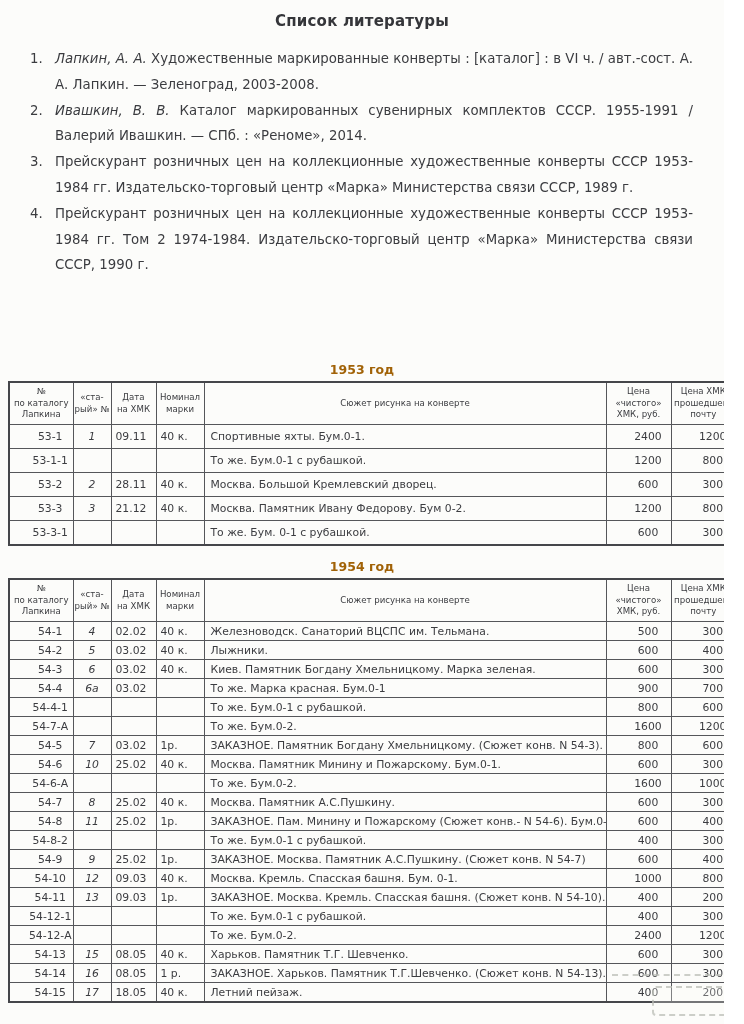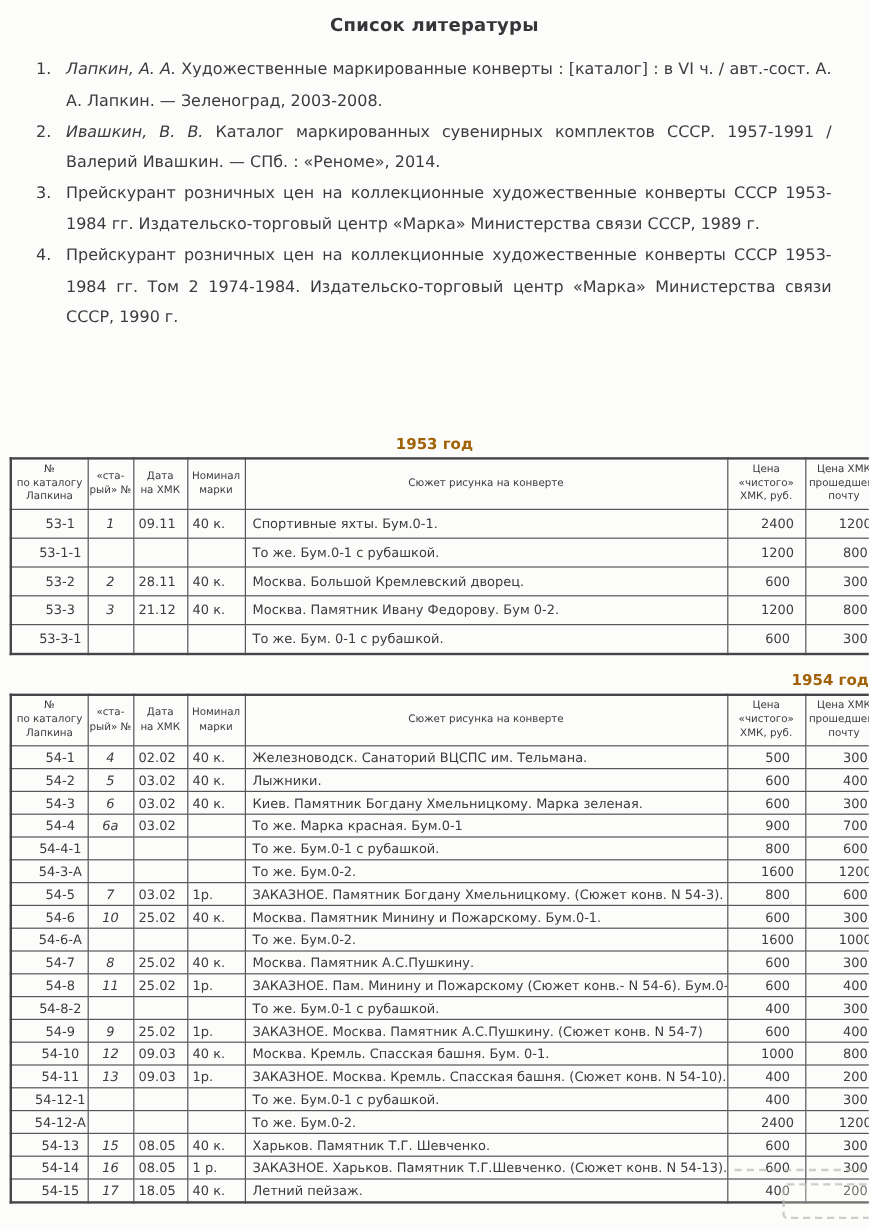--- a/index.html
+++ b/index.html
@@ -19,21 +19,21 @@
     font-size:13.3px;line-height:25.8px;
     text-align:justify;color:#3b3c40;
   }
   .bib-item{position:relative;padding-left:25px;}
   .bib-num{position:absolute;left:0;top:0;}
   .bib-lead{font-style:italic;}
   .year-title{
     text-align:center;font-weight:bold;font-size:12.5px;color:#a16207;
   }
   #sec-1953 .year-title{margin-top:84px;}
-  #sec-1954 .year-title{margin-top:13px;text-align:right;}
+  #sec-1954 .year-title{margin-top:13px;}
   table.catalog{
     border-collapse:collapse;table-layout:fixed;
     width:727px;margin:4px 0 0 8px;
     border:2px solid #45464a;
   }
   table.catalog th, table.catalog td{
     border:1px solid #55565a;
     overflow:hidden;white-space:nowrap;
   }
   table.catalog th{
@@ -63,21 +63,21 @@
 </style>
 </head>
 <body>
 
 <div class="page">
 
   <div class="doc-title">Список литературы</div>
 
   <div class="bib">
       <div class="bib-item"><span class="bib-num">1.</span><span class="bib-lead">Лапкин, А. А.</span><span class="bib-text"> Художественные маркированные конверты : [каталог] : в VI ч. / авт.-сост. А. А. Лапкин. — Зеленоград, 2003-2008.</span></div>
-      <div class="bib-item"><span class="bib-num">2.</span><span class="bib-lead">Ивашкин, В. В.</span><span class="bib-text"> Каталог маркированных сувенирных комплектов СССР. 1957-1991 / Валерий Ивашкин. — СПб. : «Реноме», 2014.</span></div>
+      <div class="bib-item"><span class="bib-num">2.</span><span class="bib-lead">Ивашкин, В. В.</span><span class="bib-text"> Каталог маркированных сувенирных комплектов СССР. 1955-1991 / Валерий Ивашкин. — СПб. : «Реноме», 2014.</span></div>
       <div class="bib-item"><span class="bib-num">3.</span><span class="bib-lead"></span><span class="bib-text">Прейскурант розничных цен на коллекционные художественные конверты СССР 1953-1984 гг. Издательско-торговый центр «Марка» Министерства связи СССР, 1989 г.</span></div>
       <div class="bib-item"><span class="bib-num">4.</span><span class="bib-lead"></span><span class="bib-text">Прейскурант розничных цен на коллекционные художественные конверты СССР 1953-1984 гг. Том 2 1974-1984. Издательско-торговый центр «Марка» Министерства связи СССР, 1990 г.</span></div>
     </div>
 
   <section id="sec-1953">
     <div class="year-title">1953 год</div>
     <table class="catalog t53">
       <colgroup>
         <col class="w0">
           <col class="w1">
@@ -229,21 +229,21 @@
           <tr>
             <td class="c0">54-4-1</td>
             <td class="c1"></td>
             <td class="c2"></td>
             <td class="c3"></td>
             <td class="c4">То же. Бум.0-1 с рубашкой.</td>
             <td class="c5">800</td>
             <td class="c6">600</td>
           </tr>
           <tr>
-            <td class="c0">54-3-А</td>
+            <td class="c0">54-7-А</td>
             <td class="c1"></td>
             <td class="c2"></td>
             <td class="c3"></td>
             <td class="c4">То же. Бум.0-2.</td>
             <td class="c5">1600</td>
             <td class="c6">1200</td>
           </tr>
           <tr>
             <td class="c0">54-5</td>
             <td class="c1">7</td>

